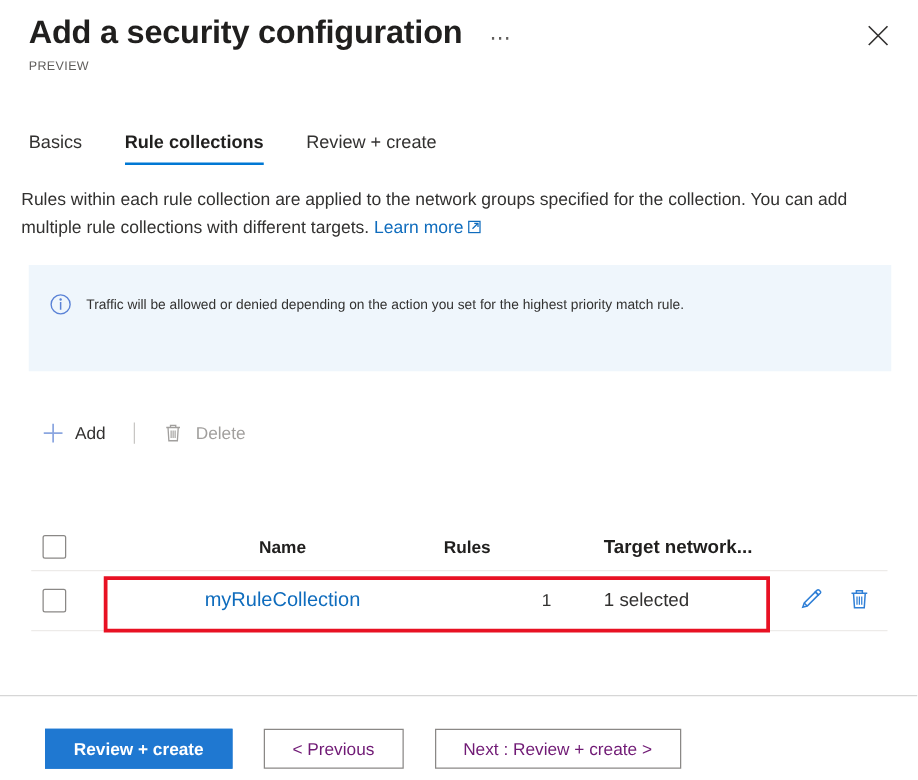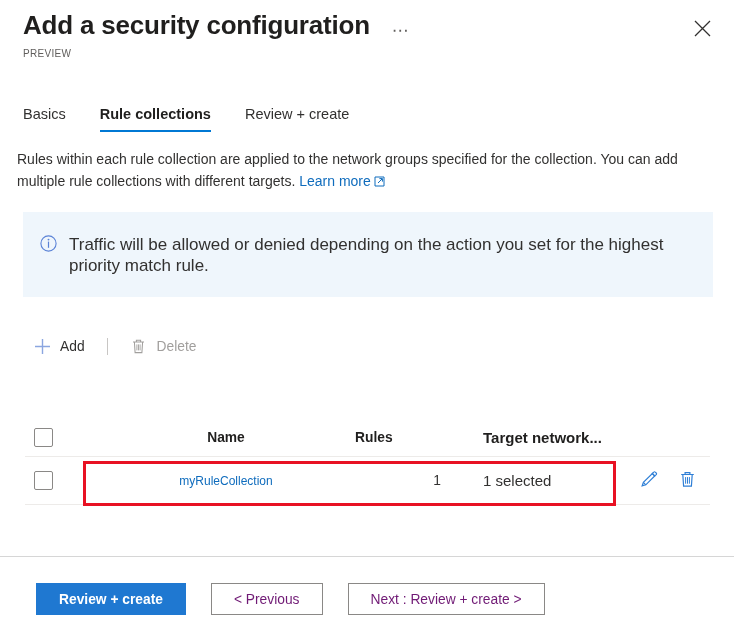--- a/index.html
+++ b/index.html
@@ -130,21 +130,21 @@
     display: flex;
     padding: 22px 18px 0 17px;
   }
   .info-icon {
     flex: 0 0 auto;
     width: 17px; height: 17px;
     margin-top: 1px;
     margin-right: 12px;
   }
   .info-text {
-    font-size: 17px;
+    font-size: 11px;
     line-height: 21px;
     color: #323130;
     max-width: 630px;
   }
 
   
   .command-bar {
     position: absolute;
     left: 23px; top: 328px;
     display: flex;
@@ -241,21 +241,21 @@
   .cell-rules-val {
     display: block;
     width: 86px;
     text-align: right;
     color: #323130;
   }
   .name-link {
     color: #0f6cbd;
     text-decoration: none;
     cursor: pointer;
-    font-size: 12px;
+    font-size: 16px;
   }
   .icon-btn {
     width: 30px; height: 30px;
     display: flex;
     align-items: center;
     justify-content: center;
     cursor: pointer;
     background: transparent;
     border: none;
     padding: 0;

